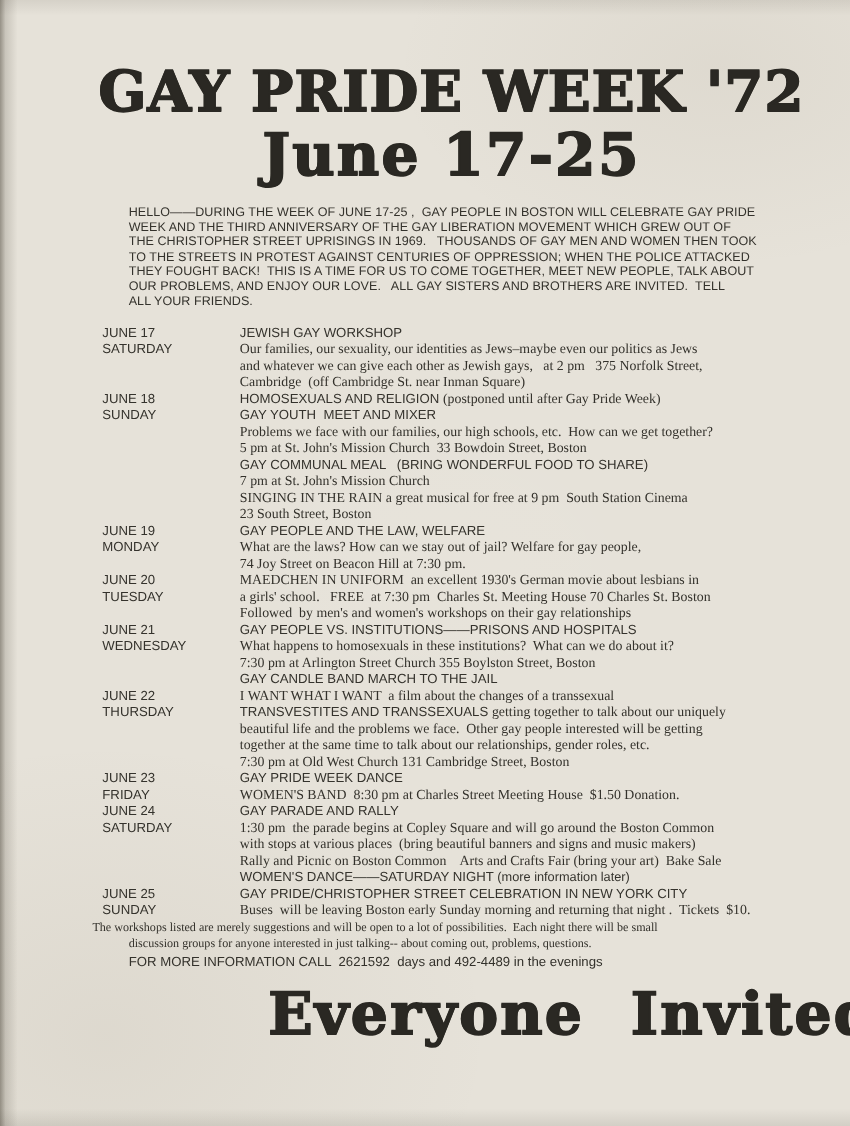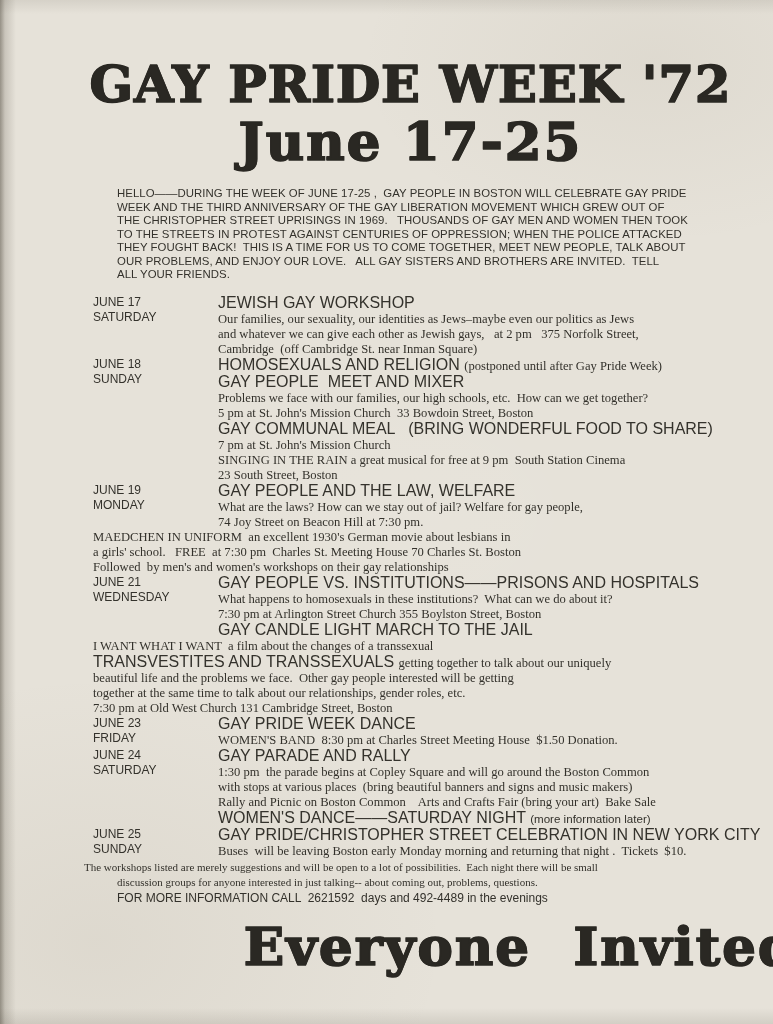--- a/index.html
+++ b/index.html
@@ -47,21 +47,21 @@
     font-size:12px; line-height:15px;
     color:#34322c;
   }
   .content{ flex:1 1 auto; min-width:0; }
   .line{
     font-family:"Liberation Serif", serif;
     font-size:12.6px; line-height:15px;
     white-space:pre;
     color:#33312b;
   }
-  .seg-c{ font-family:"Liberation Sans", sans-serif; font-size:16px; color:#34322c; }
+  .seg-c{ font-family:"Liberation Sans", sans-serif; font-size:12px; color:#34322c; }
   .seg-n{ font-family:"Liberation Sans", sans-serif; font-size:11.6px; color:#34322c; }
   .seg-r{ font-family:"Liberation Serif", serif; }
   .seg-i{ font-family:"Liberation Serif", serif; }
   .notes{ margin:1px 0 0 60px; }
   .note{
     font-family:"Liberation Serif", serif;
     font-size:11px; line-height:15.6px;
     white-space:pre; color:#33312b;
   }
   .note.sans{ font-family:"Liberation Sans", sans-serif; font-size:12px; }
@@ -104,60 +104,68 @@
           <div class="line"><span class="seg-r">Cambridge  (off Cambridge St. near Inman Square)</span></div>
         </div>
       </div>
       <div class="row">
         <div class="datecol">
           <div>JUNE 18</div>
           <div>SUNDAY</div>
         </div>
         <div class="content">
           <div class="line"><span class="seg-c">HOMOSEXUALS AND RELIGION </span><span class="seg-r">(postponed until after Gay Pride Week)</span></div>
-          <div class="line"><span class="seg-c">GAY PEOPLE  MEET AND MIXER</span></div>
+          <div class="line"><span class="seg-c">GAY YOUTH  MEET AND MIXER</span></div>
           <div class="line"><span class="seg-r">Problems we face with our families, our high schools, etc.  How can we get together?</span></div>
           <div class="line"><span class="seg-r">5 pm at St. John's Mission Church  33 Bowdoin Street, Boston</span></div>
           <div class="line"><span class="seg-c">GAY COMMUNAL MEAL   (BRING WONDERFUL FOOD TO SHARE)</span></div>
           <div class="line"><span class="seg-r">7 pm at St. John's Mission Church</span></div>
           <div class="line"><span class="seg-i">SINGING IN THE RAIN</span><span class="seg-r"> a great musical for free at 9 pm  South Station Cinema</span></div>
           <div class="line"><span class="seg-r">23 South Street, Boston</span></div>
         </div>
       </div>
       <div class="row">
         <div class="datecol">
           <div>JUNE 19</div>
           <div>MONDAY</div>
         </div>
         <div class="content">
           <div class="line"><span class="seg-c">GAY PEOPLE AND THE LAW, WELFARE</span></div>
           <div class="line"><span class="seg-r">What are the laws? How can we stay out of jail? Welfare for gay people,</span></div>
           <div class="line"><span class="seg-r">74 Joy Street on Beacon Hill at 7:30 pm.</span></div>
         </div>
       </div>
       <div class="row">
+        <div class="datecol">
+          <div>JUNE 20</div>
+          <div>TUESDAY</div>
+        </div>
         <div class="content">
           <div class="line"><span class="seg-i">MAEDCHEN IN UNIFORM</span><span class="seg-r">  an excellent 1930's German movie about lesbians in</span></div>
           <div class="line"><span class="seg-r">a girls' school.   FREE  at 7:30 pm  Charles St. Meeting House 70 Charles St. Boston</span></div>
           <div class="line"><span class="seg-r">Followed  by men's and women's workshops on their gay relationships</span></div>
         </div>
       </div>
       <div class="row">
         <div class="datecol">
           <div>JUNE 21</div>
           <div>WEDNESDAY</div>
         </div>
         <div class="content">
           <div class="line"><span class="seg-c">GAY PEOPLE VS. INSTITUTIONS——PRISONS AND HOSPITALS</span></div>
           <div class="line"><span class="seg-r">What happens to homosexuals in these institutions?  What can we do about it?</span></div>
           <div class="line"><span class="seg-r">7:30 pm at Arlington Street Church 355 Boylston Street, Boston</span></div>
-          <div class="line"><span class="seg-c">GAY CANDLE LIGHT MARCH TO THE JAIL</span></div>
-        </div>
-      </div>
-      <div class="row">
+          <div class="line"><span class="seg-c">GAY CANDLE BAND MARCH TO THE JAIL</span></div>
+        </div>
+      </div>
+      <div class="row">
+        <div class="datecol">
+          <div>JUNE 22</div>
+          <div>THURSDAY</div>
+        </div>
         <div class="content">
           <div class="line"><span class="seg-i">I WANT WHAT I WANT  a film about the changes of a transsexual</span></div>
           <div class="line"><span class="seg-c">TRANSVESTITES AND TRANSSEXUALS </span><span class="seg-r">getting together to talk about our uniquely</span></div>
           <div class="line"><span class="seg-r">beautiful life and the problems we face.  Other gay people interested will be getting</span></div>
           <div class="line"><span class="seg-r">together at the same time to talk about our relationships, gender roles, etc.</span></div>
           <div class="line"><span class="seg-r">7:30 pm at Old West Church 131 Cambridge Street, Boston</span></div>
         </div>
       </div>
       <div class="row">
         <div class="datecol">
@@ -182,21 +190,21 @@
           <div class="line"><span class="seg-c">WOMEN'S DANCE——SATURDAY NIGHT </span><span class="seg-n">(more information later)</span></div>
         </div>
       </div>
       <div class="row">
         <div class="datecol">
           <div>JUNE 25</div>
           <div>SUNDAY</div>
         </div>
         <div class="content">
           <div class="line"><span class="seg-c">GAY PRIDE/CHRISTOPHER STREET CELEBRATION IN NEW YORK CITY</span></div>
-          <div class="line"><span class="seg-r">Buses  will be leaving Boston early Monday morning and returning that night .  Tickets  $10.</span></div>
+          <div class="line"><span class="seg-r">Buses  will be leaving Boston early Sunday morning and returning that night .  Tickets  $10.</span></div>
         </div>
       </div>
     </section>
 
   <section class="notes" id="notes">
       <div class="note">The workshops listed are merely suggestions and will be open to a lot of possibilities.  Each night there will be small</div>
       <div class="note ind">discussion groups for anyone interested in just talking-- about coming out, problems, questions.</div>
       <div class="note sans ind">FOR MORE INFORMATION CALL  2621592  days and 492-4489 in the evenings</div>
     </section>
 

